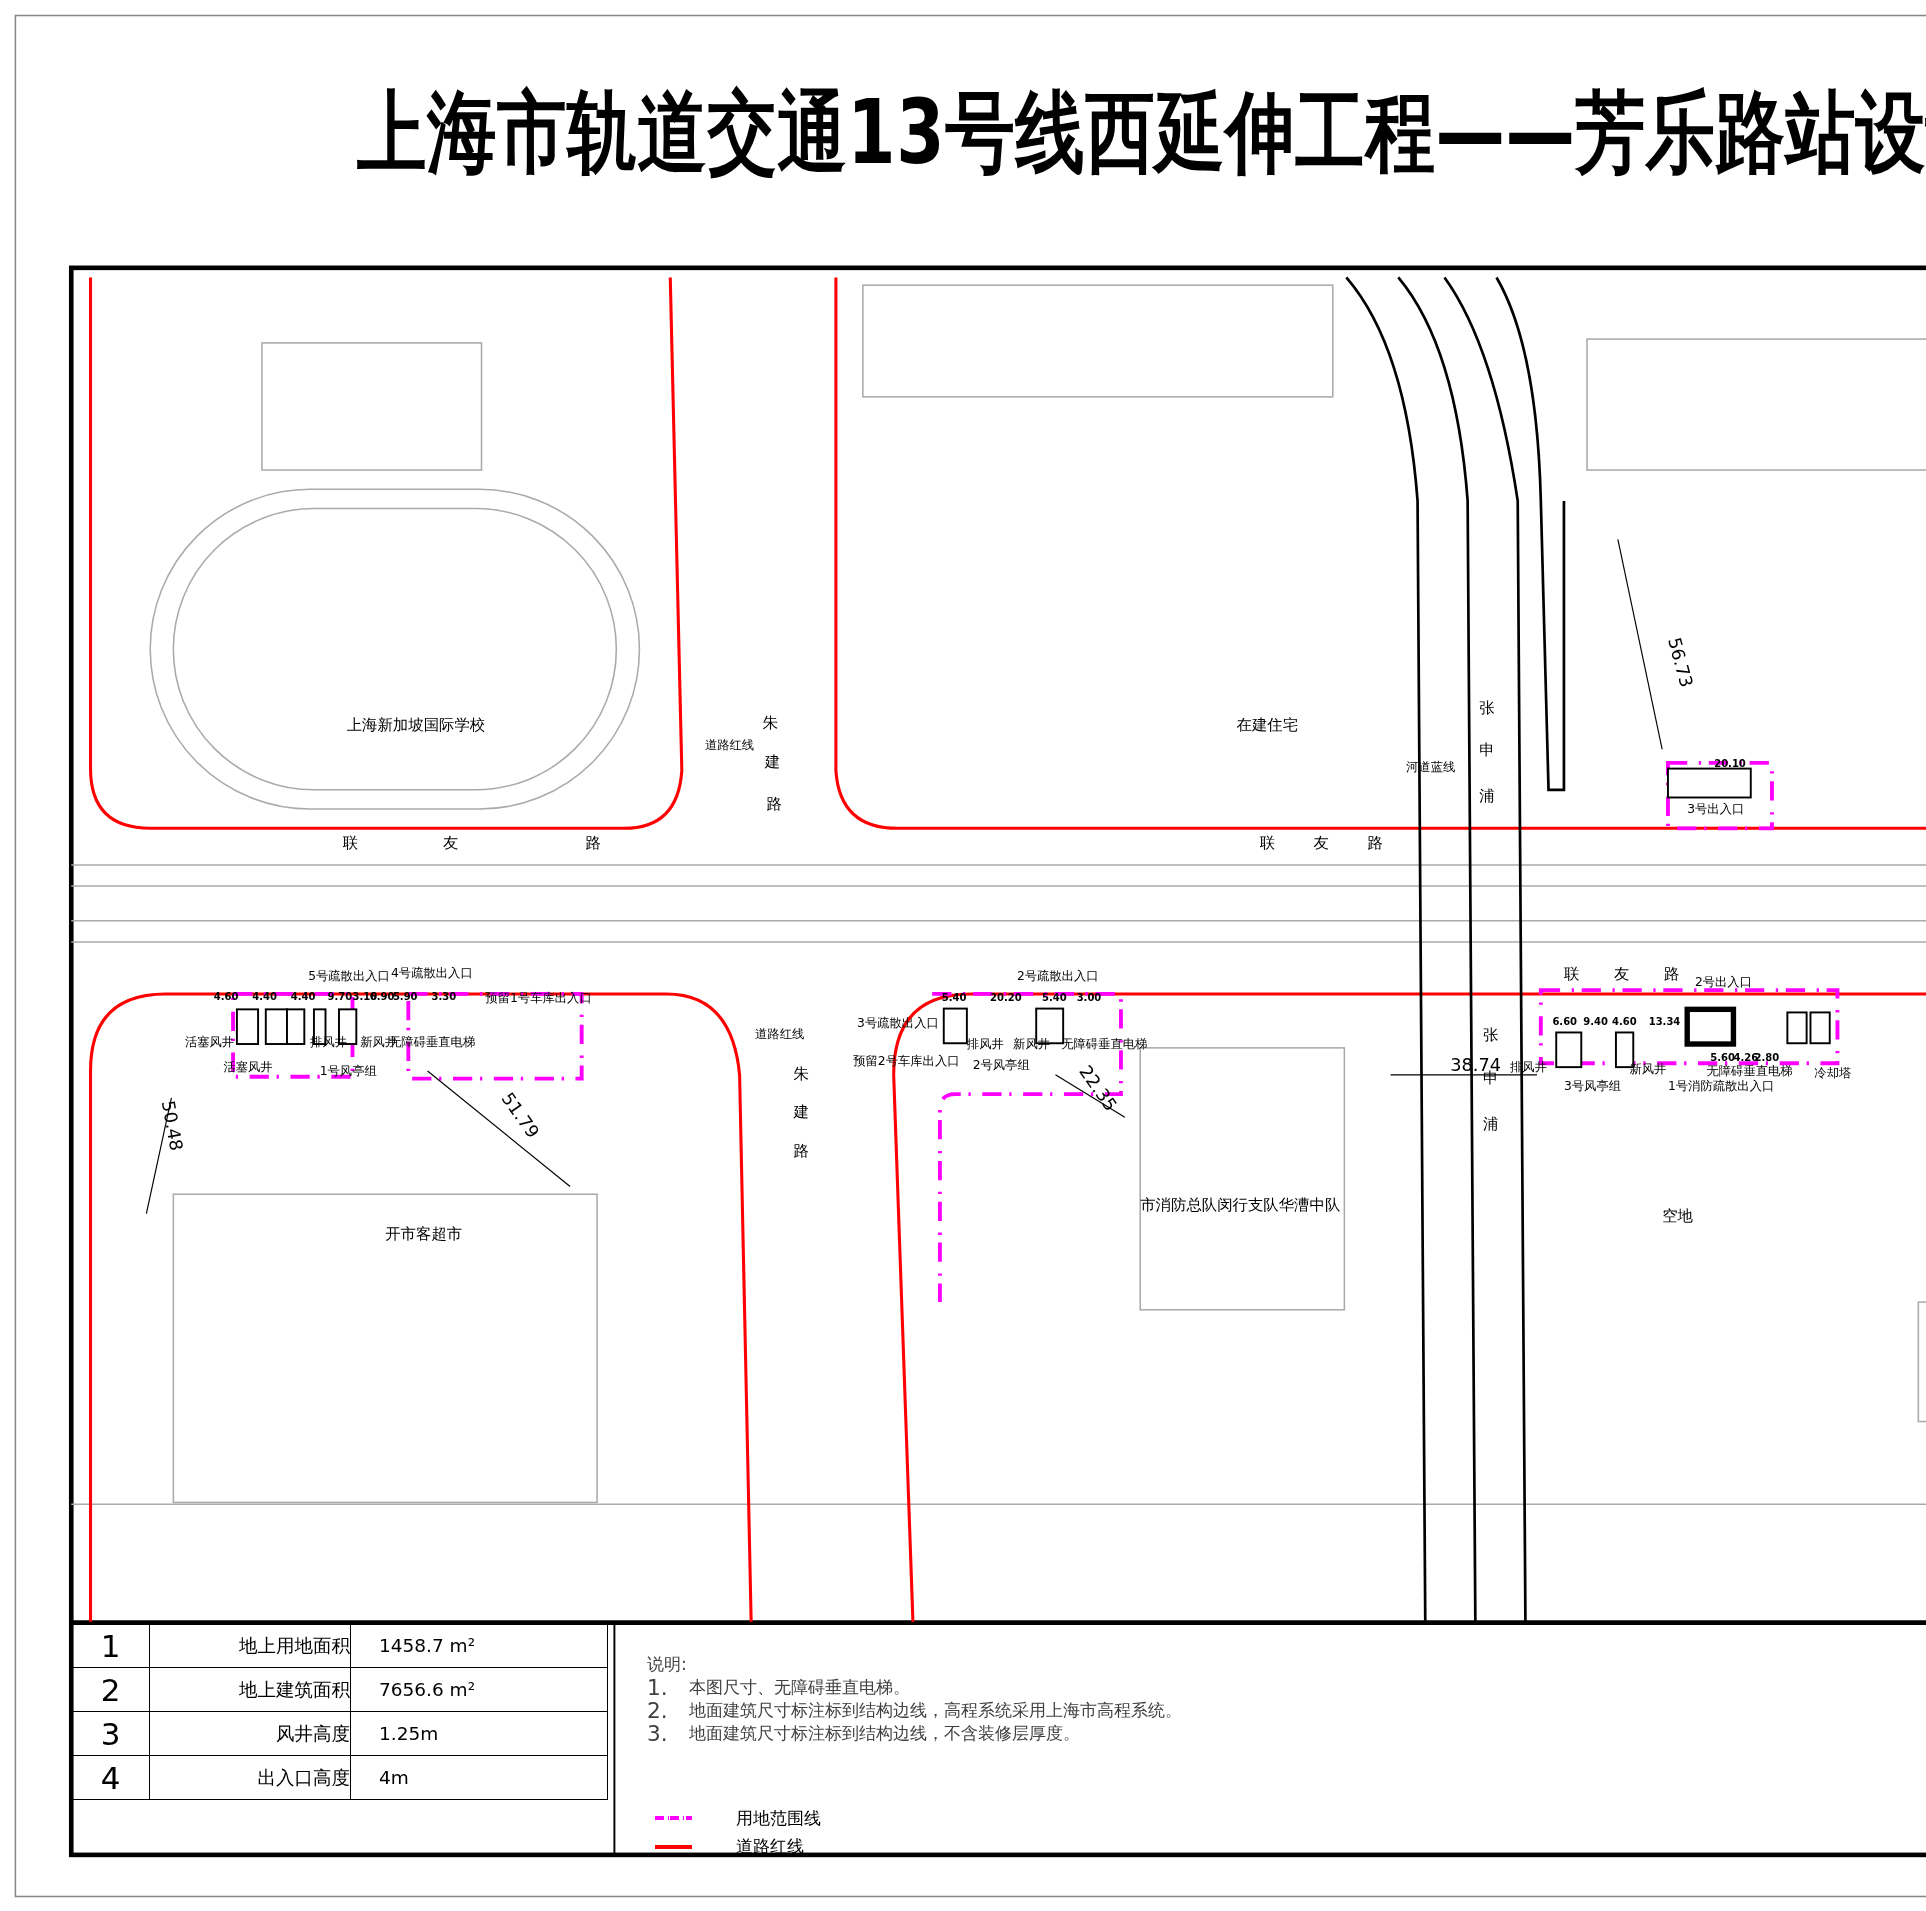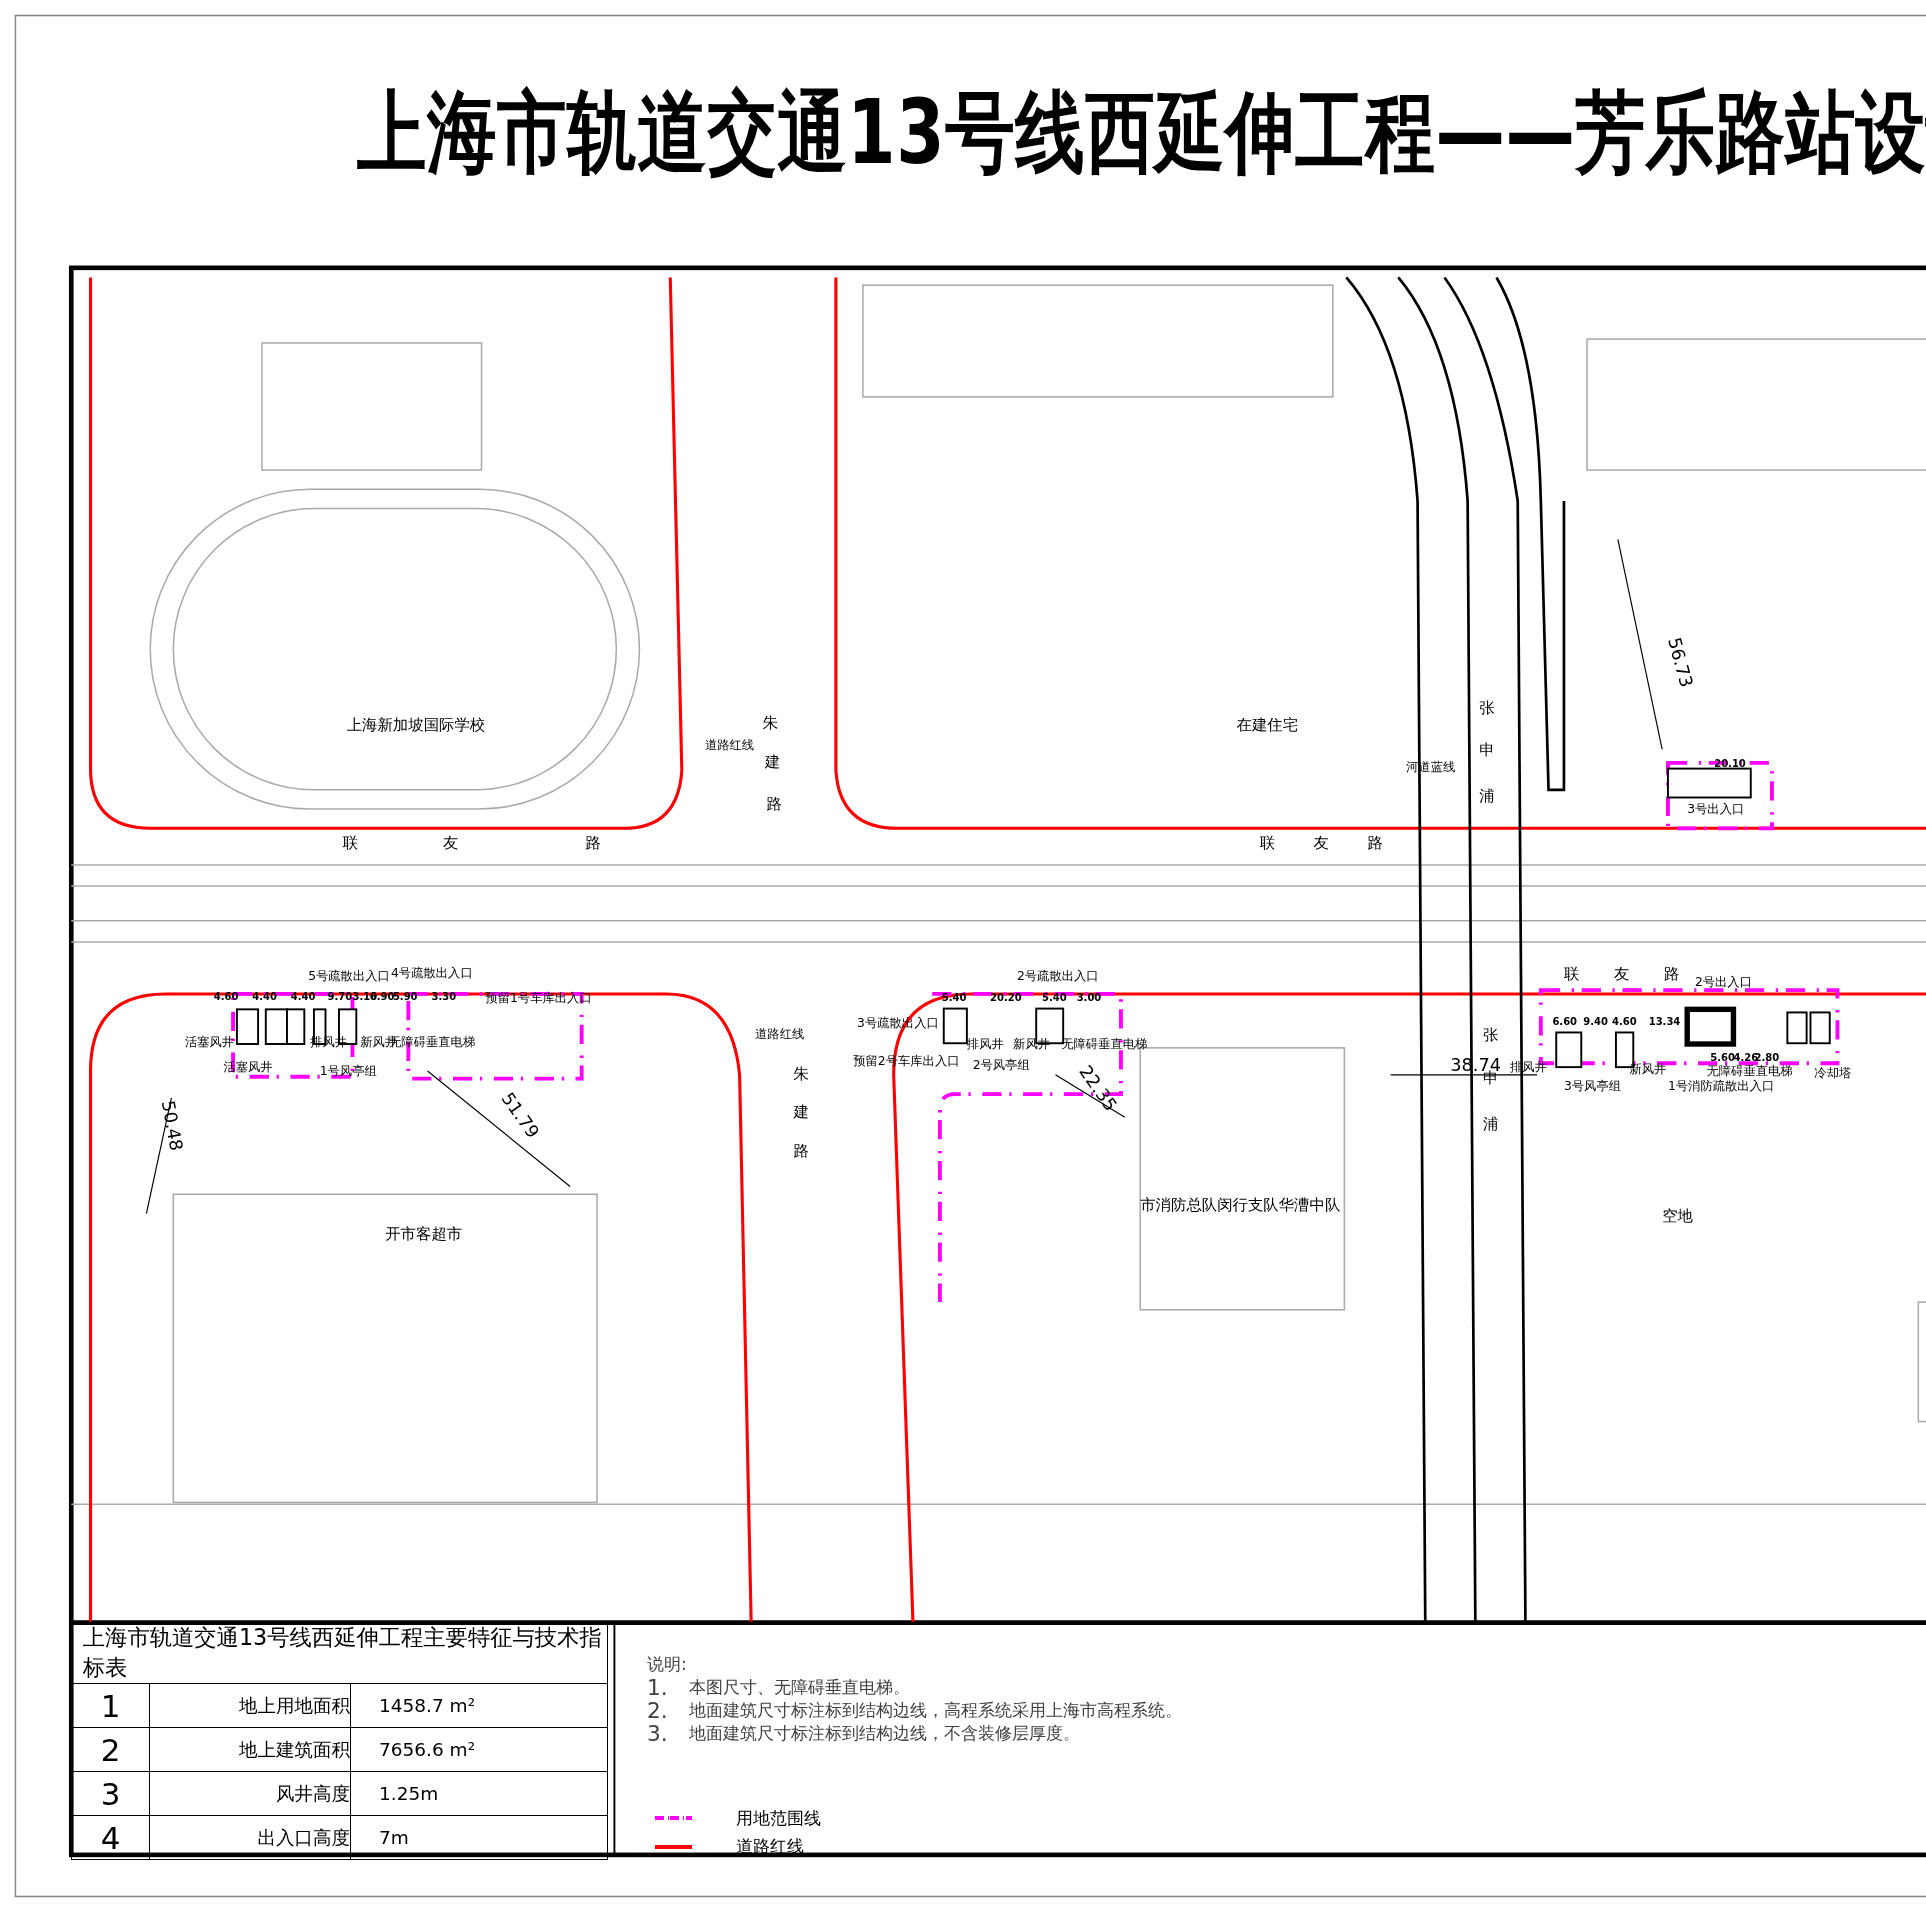--- a/index.html
+++ b/index.html
@@ -251,42 +251,39 @@
     <text x="2800" y="2780" transform="rotate(55 2800 2780)">22.35</text>
     <text x="3765" y="2780">38.74</text>
     <text x="5880" y="2810" transform="rotate(75 5880 2810)">15.15</text>
     <text x="6015" y="2800" transform="rotate(90 6015 2800)">11.44</text>
     <text x="6065" y="2800" transform="rotate(90 6065 2800)">11.76</text>
   </g>
 </svg>
 
 <table class="info-table">
   <tbody>
-      <tr>
-    <td class="tt" colspan="3">上海市轨道交通13号线西延伸工程主要特征与技术指标表</td>
-  </tr>
   <tr>
     <td class="c1">1</td>
     <td class="c2">地上用地面积</td>
     <td class="c3">1458.7 m²</td>
   </tr>
   <tr>
     <td class="c1">2</td>
     <td class="c2">地上建筑面积</td>
     <td class="c3">7656.6 m²</td>
   </tr>
   <tr>
     <td class="c1">3</td>
     <td class="c2">风井高度</td>
     <td class="c3">1.25m</td>
   </tr>
   <tr>
     <td class="c1">4</td>
     <td class="c2">出入口高度</td>
-    <td class="c3">7m</td>
+    <td class="c3">4m</td>
   </tr>
 </tbody>
   </table>
 
 <div class="notes">
   <div>说明:</div>
   <div class="n">
       <span class="num">1.</span>
       <span>本图尺寸、无障碍垂直电梯。</span>
     </div>

